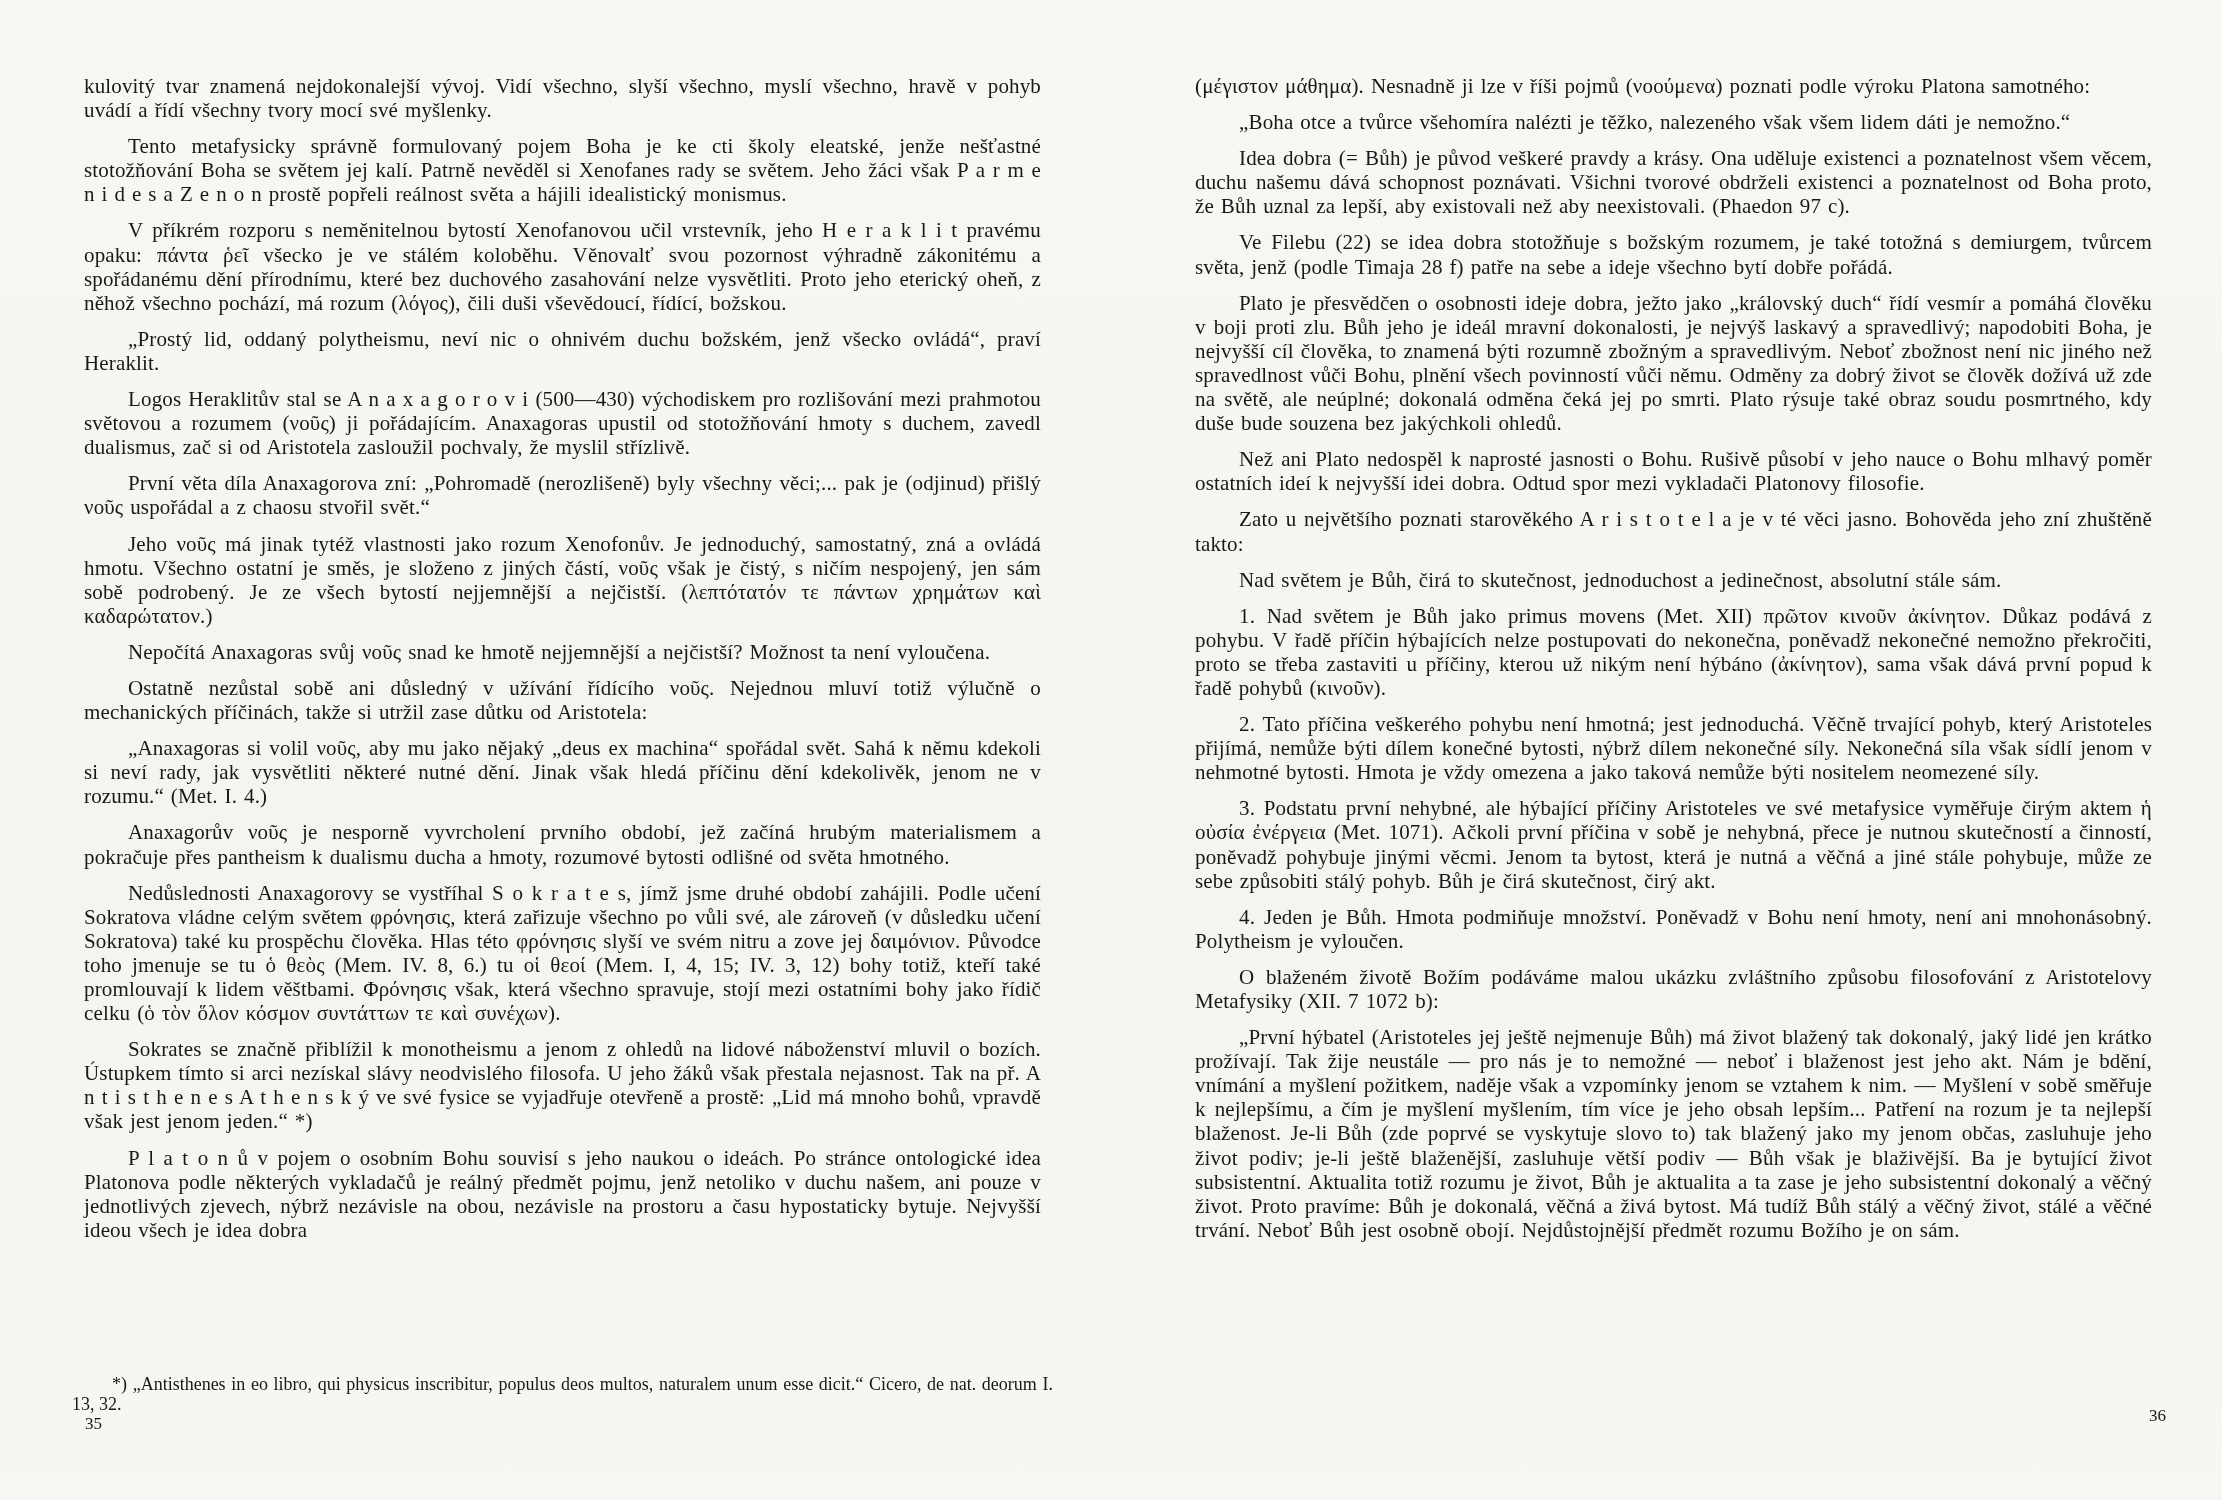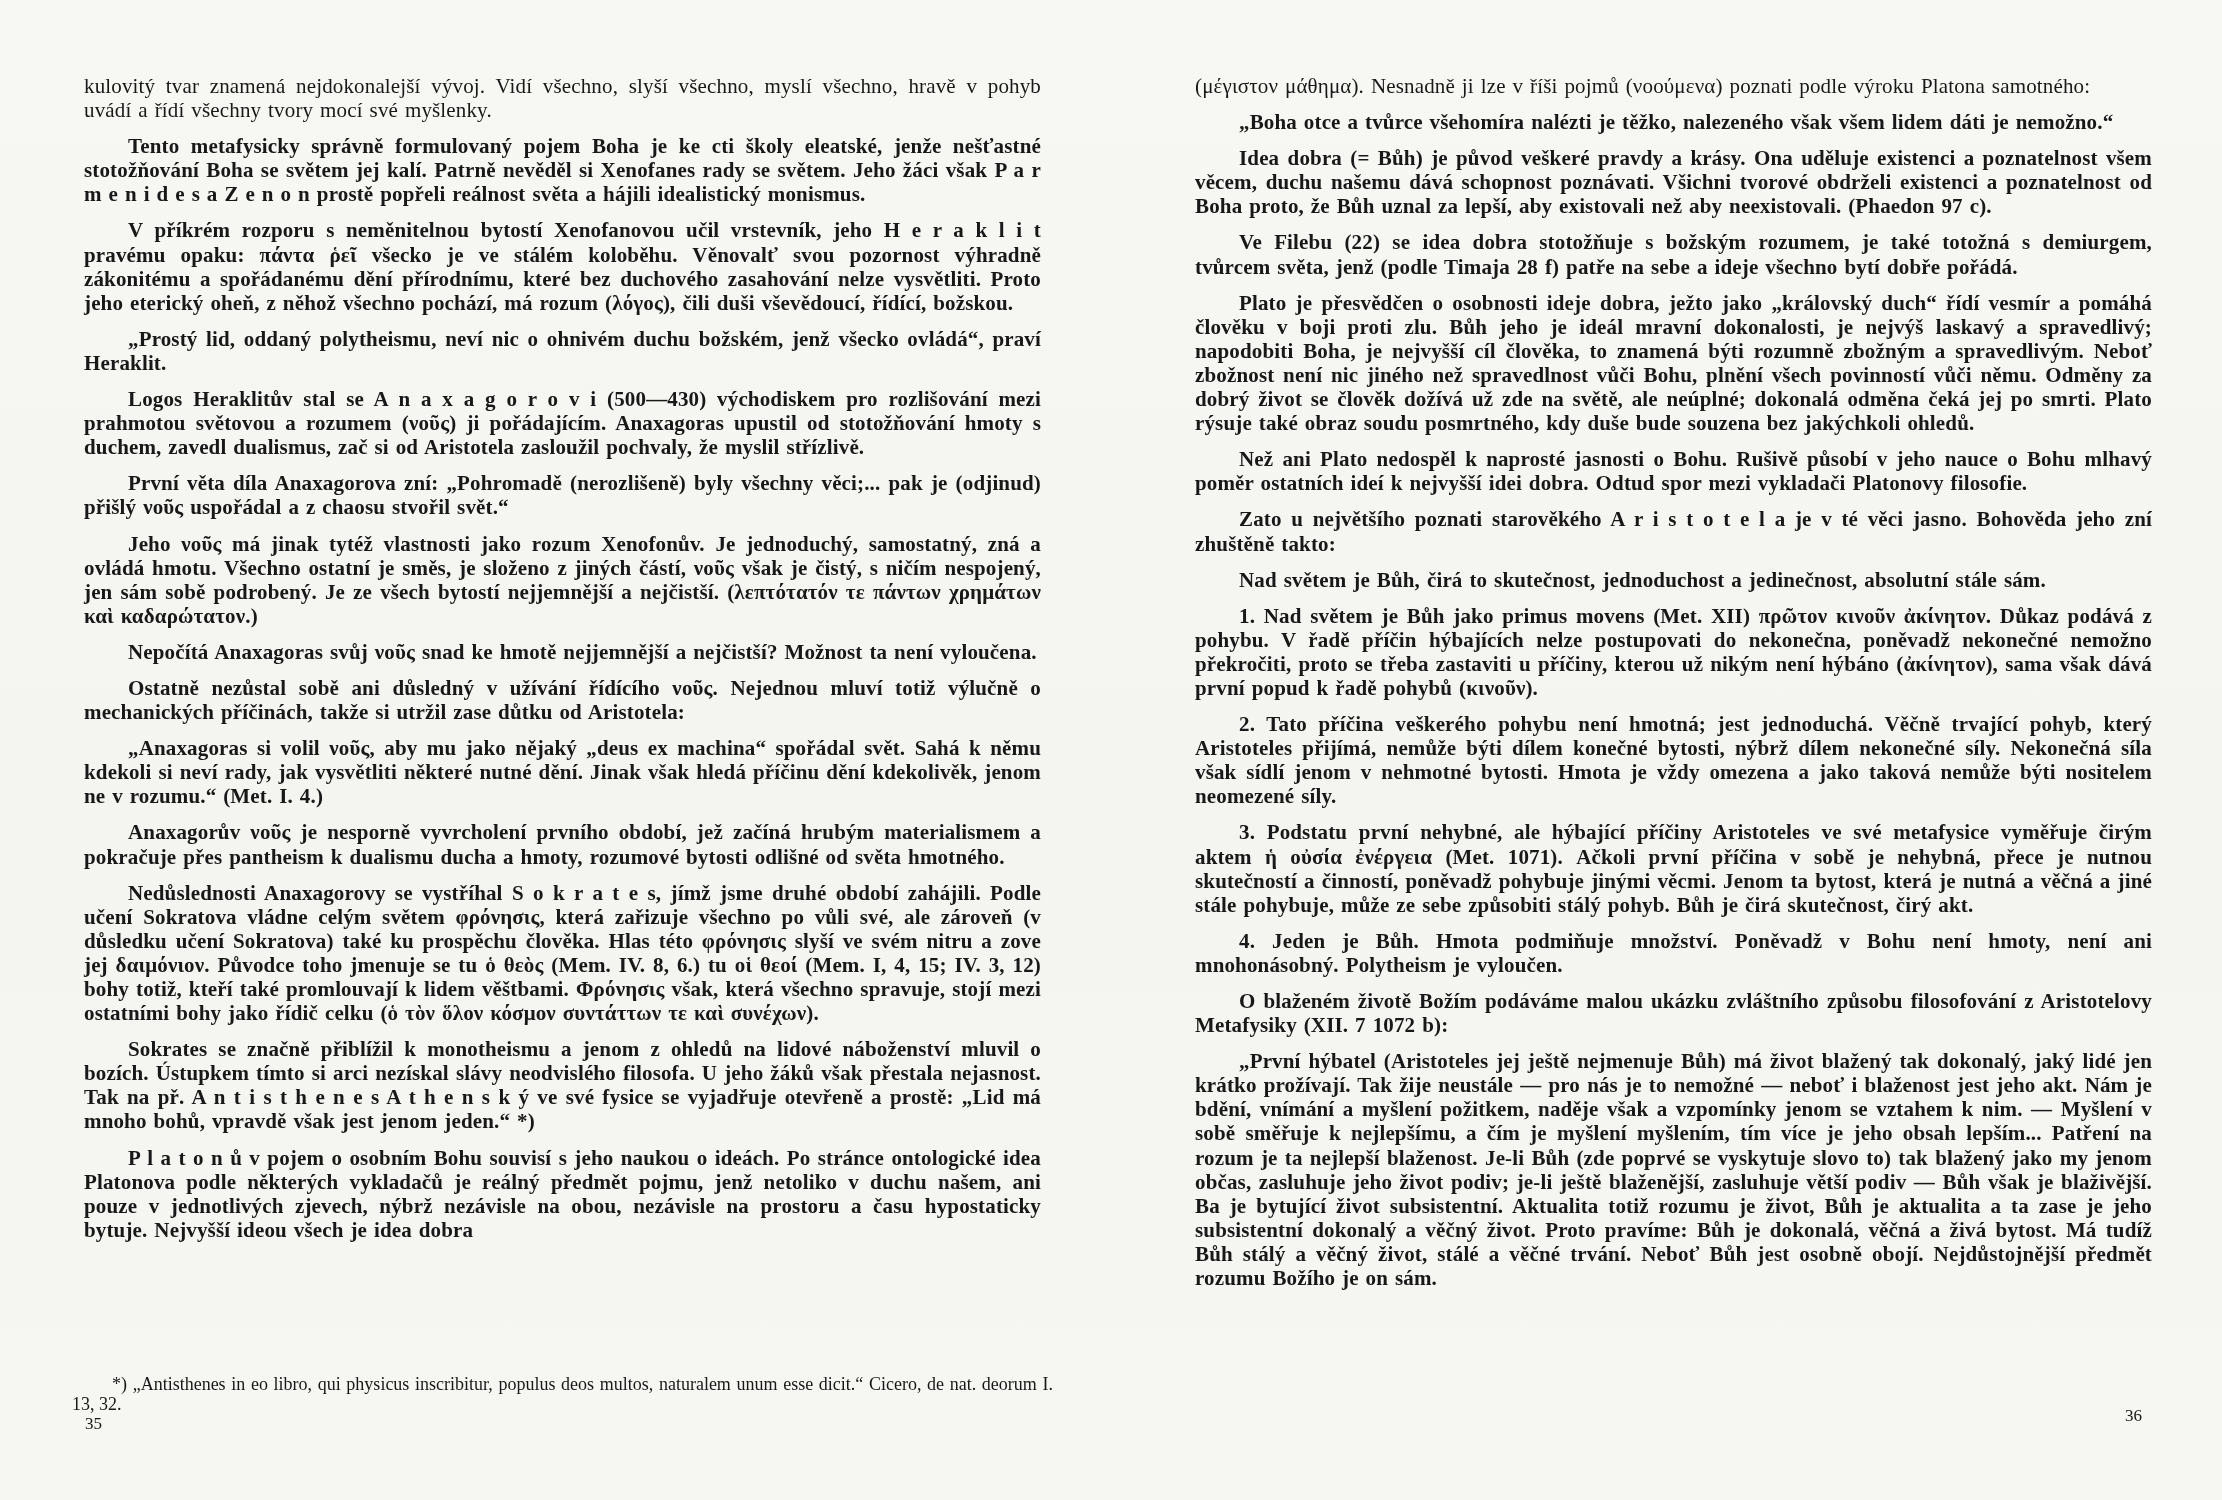--- a/index.html
+++ b/index.html
@@ -36,21 +36,20 @@
   .para {
     margin: 12px;
     font-size: 21px;
     line-height: 24.1px;
     text-align: justify;
     letter-spacing: 0.15px;
     word-spacing: 1.5px;
   }
   .indent {
     text-indent: 44px;
-    font-weight: bold;
   }
   .footnote {
     position: absolute;
     left: 72px;
     width: 981px;
     top: 1374px;
     font-size: 18px;
     line-height: 20px;
     text-align: justify;
     text-indent: 40px;
@@ -59,21 +58,21 @@
   .page-number {
     position: absolute;
     font-size: 17px;
     margin: 0;
   }
   .page-number.left {
     left: 85px;
     top: 1414px;
   }
   .page-number.right {
-    right: 80px;
+    right: 56px;
     top: 1406px;
     margin-left: 32px;
   }
 </style>
 </head>
 <body>
 
 <div class="spread">
 
   <div class="page">

